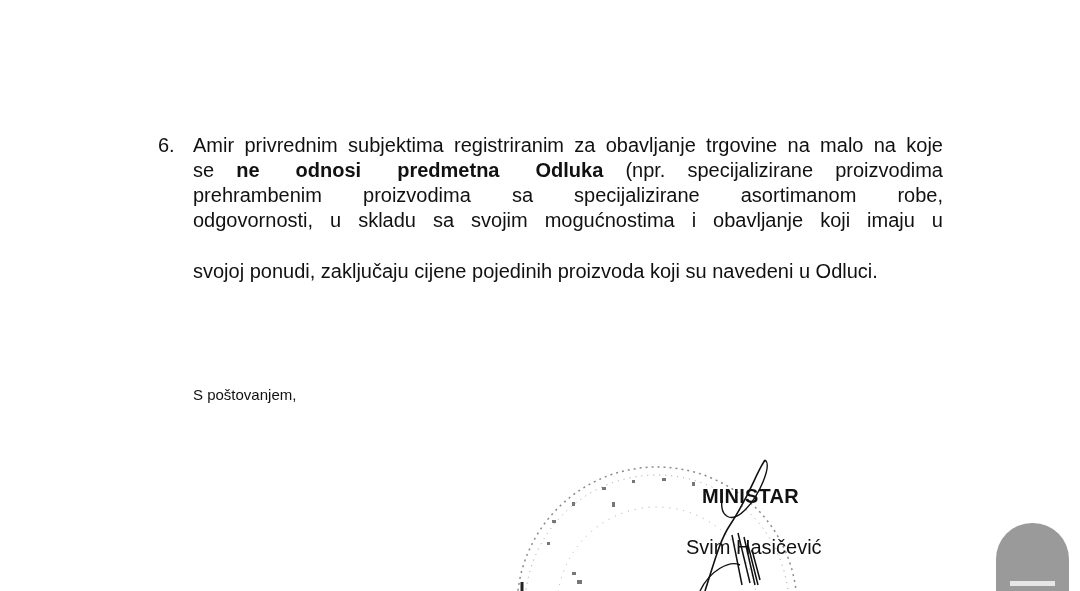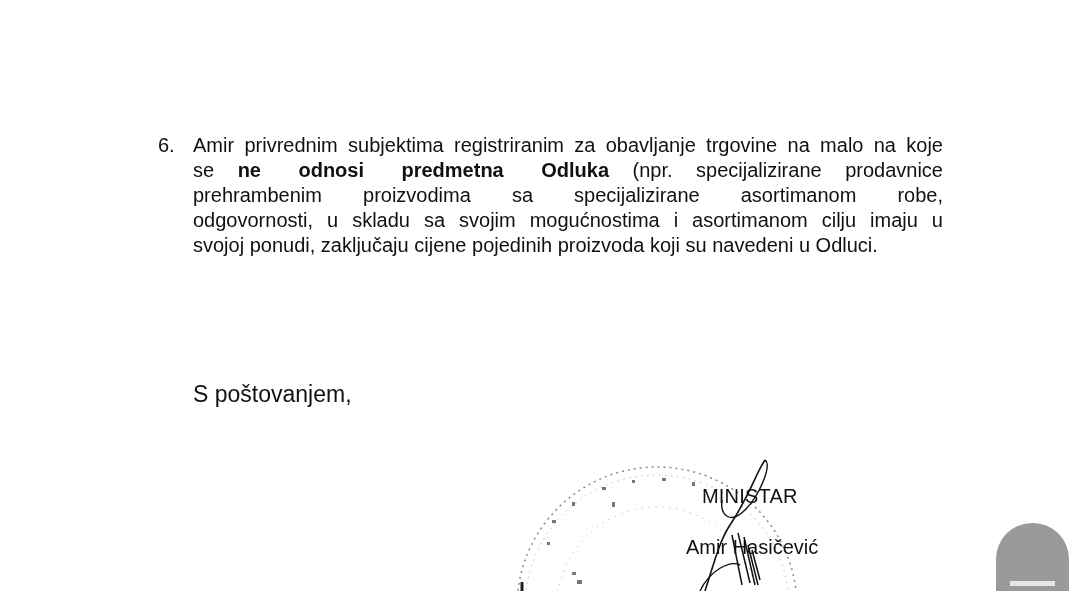--- a/index.html
+++ b/index.html
@@ -47,45 +47,46 @@
       height: 25px;
       white-space: nowrap;
     }
     .justify {
       text-align: justify;
       text-align-last: justify;
       white-space: normal;
     }
     .last {
       text-align: left;
+      margin-top: 26px;
     }
     .emph {
       font-weight: bold;
       word-spacing: 14px;
     }
     .closing {
       position: absolute;
       left: 193px;
       top: 382px;
-      font-size: 23px;
+      font-size: 15px;
       line-height: 25px;
     }
     .stamp {
       position: absolute;
       left: 512px;
       top: 462px;
       width: 290px;
       height: 290px;
     }
     .title-role {
       position: absolute;
       left: 702px;
       top: 484px;
       font-size: 20px;
-      font-weight: normal;
+      font-weight: bold;
       line-height: 25px;
       letter-spacing: 0.2px;
     }
     .signer {
       position: absolute;
       left: 686px;
       top: 535px;
       font-size: 20px;
       line-height: 25px;
     }
@@ -116,23 +117,23 @@
   </style>
 </head>
 <body>
 
 <div class="page">
 
   <div class="item">
     <span class="item-number">6.</span>
     <div class="item-body">
       <span class="line justify">Amir privrednim subjektima registriranim za obavljanje trgovine na malo na koje</span>
-      <span class="line justify"><span>se </span><span class="emph">ne odnosi predmetna Odluka</span><span> (npr. specijalizirane prodavnice</span></span>
+      <span class="line justify"><span>se </span><span class="emph">ne odnosi predmetna Odluka</span><span> (npr. specijalizirane proizvodima</span></span>
       <span class="line justify">prehrambenim proizvodima sa specijalizirane asortimanom robe,</span>
-      <span class="line justify">odgovornosti, u skladu sa svojim mogućnostima i asortimanom cilju imaju u</span>
+      <span class="line justify">odgovornosti, u skladu sa svojim mogućnostima i obavljanje koji imaju u</span>
       <span class="line last">svojoj ponudi, zaključaju cijene pojedinih proizvoda koji su navedeni u Odluci.</span>
     </div>
   </div>
 
   <div class="closing">S poštovanjem,</div>
 
   <svg class="stamp" viewBox="0 0 290 290">
     <circle cx="145" cy="145" r="140" fill="none" stroke="#8a8a8a" stroke-width="1.5" stroke-dasharray="2 4"></circle>
     <circle cx="145" cy="145" r="132" fill="none" stroke="#9a9a9a" stroke-width="1" stroke-dasharray="1 5"></circle>
     <circle cx="145" cy="145" r="100" fill="none" stroke="#a8a8a8" stroke-width="1" stroke-dasharray="1 6"></circle>
@@ -145,21 +146,21 @@
       <rect x="150" y="16" width="4" height="3"></rect>
       <rect x="180" y="20" width="3" height="4"></rect>
       <rect x="35" y="80" width="3" height="3"></rect>
       <rect x="60" y="110" width="4" height="3"></rect>
       <rect x="100" y="40" width="3" height="5"></rect>
       <rect x="65" y="118" width="5" height="4"></rect>
     </g>
   </svg>
 
   <div class="title-role">MINISTAR</div>
-  <div class="signer">Amir Hasičević</div>
+  <div class="signer">Svim Hasičević</div>
 
   <svg class="signature" viewBox="0 0 130 136">
     <path d="M105 5 C95 20, 90 40, 70 70 C60 85, 55 105, 45 136" fill="none" stroke="#111" stroke-width="1.6"></path>
     <path d="M105 5 C112 10, 100 40, 85 55 C70 70, 60 60, 62 45" fill="none" stroke="#111" stroke-width="1.4"></path>
     <path d="M72 80 L82 130 M78 78 L90 128 M84 82 L95 130 M88 90 L98 130 M92 95 L100 125" stroke="#111" stroke-width="1.5"></path>
     <path d="M40 136 C50 115, 70 105, 80 110" fill="none" stroke="#111" stroke-width="1.4"></path>
   </svg>
 
   <div class="scroll-handle">
     <div class="scroll-handle-bar"></div>

